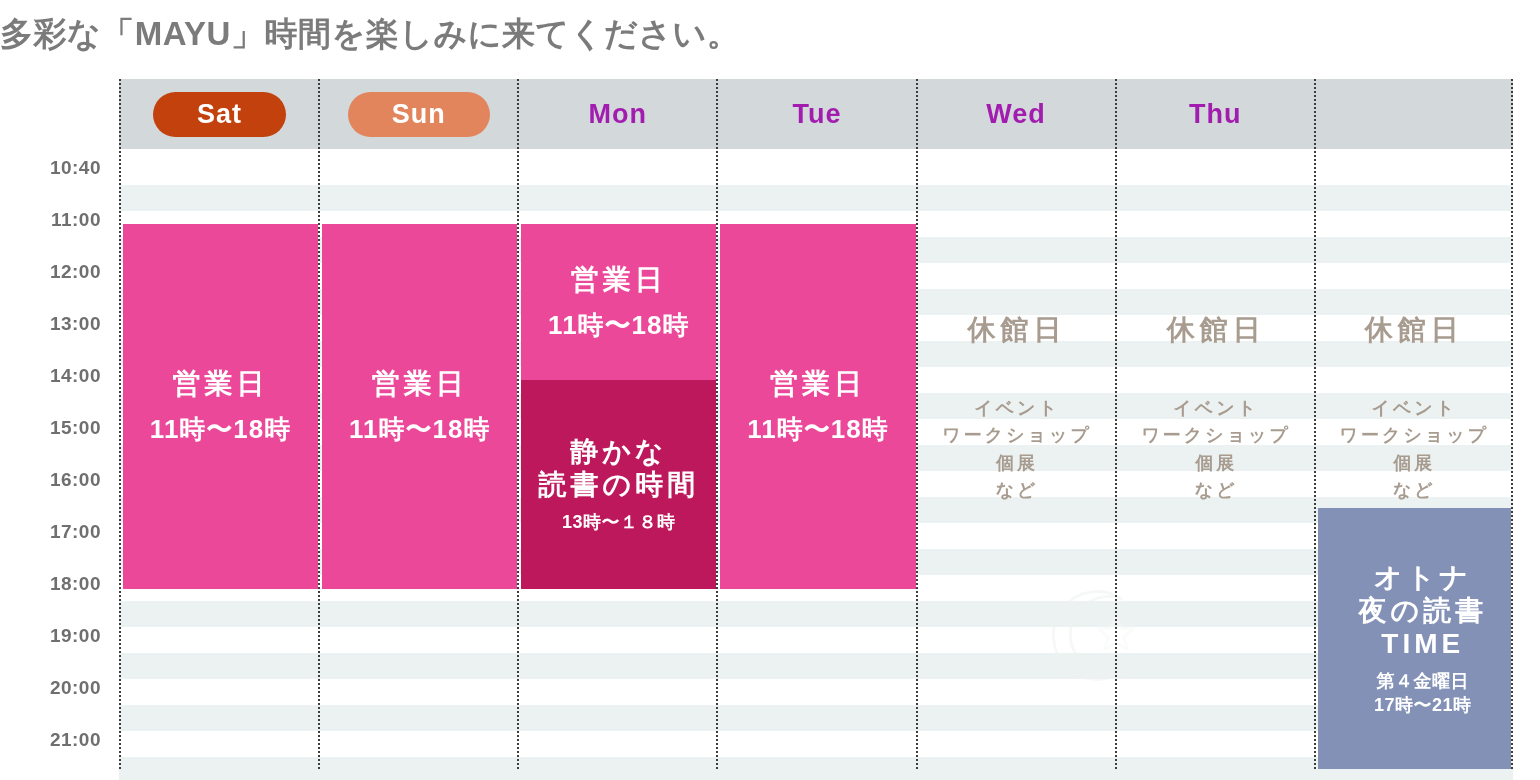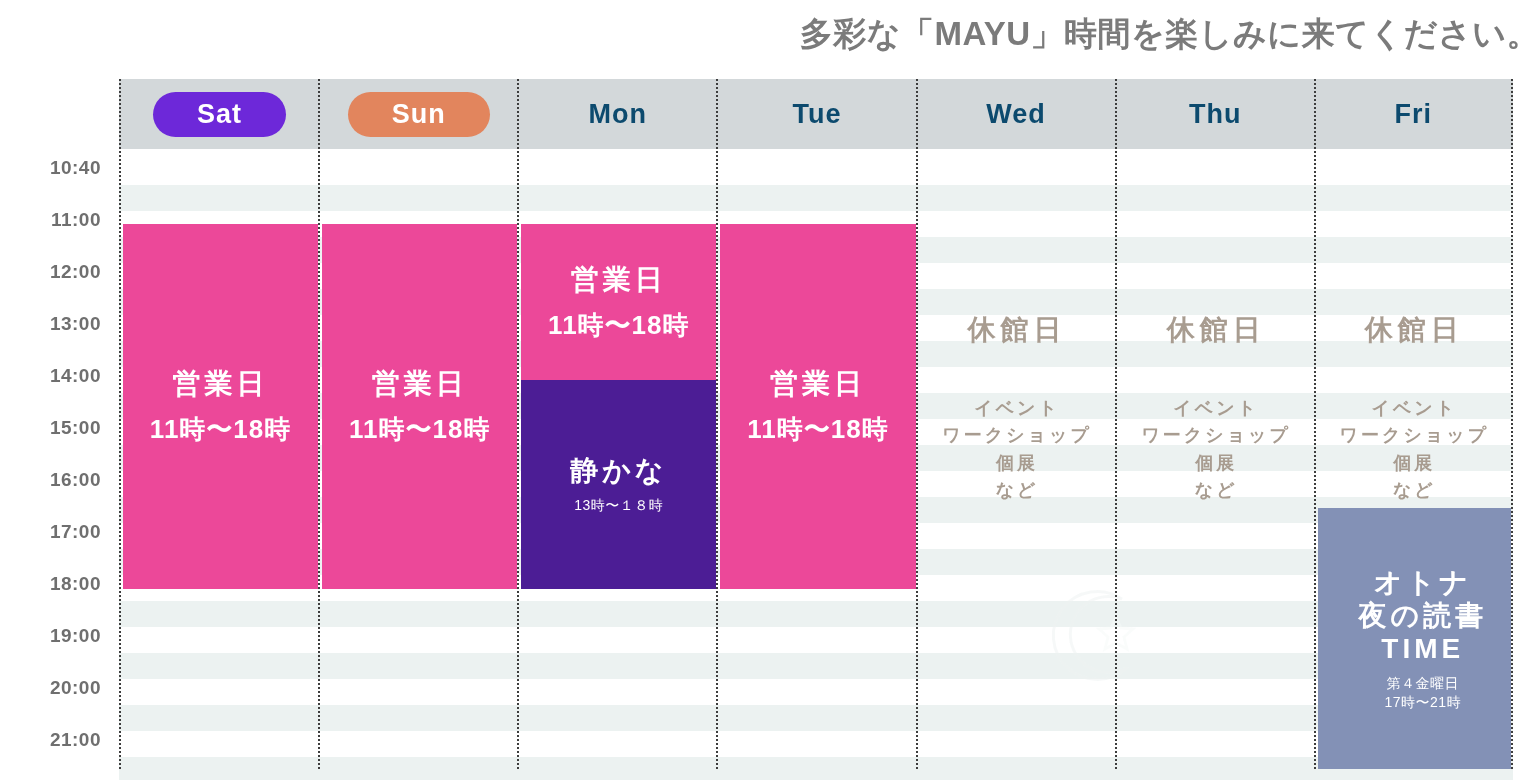--- a/index.html
+++ b/index.html
@@ -15,21 +15,21 @@
     font-family: "Liberation Sans", "DejaVu Sans", sans-serif;
     -webkit-font-smoothing: antialiased;
   }
 
   
   .page-title {
     position: absolute;
     left: 0;
     top: 12px;
     width: 1540px;
-    text-align: right;
+    text-align: left;
     font-size: 33px;
     font-weight: bold;
     color: #7b7b7b;
     letter-spacing: 0.5px;
     white-space: nowrap;
   }
 
   
   .schedule {
     position: absolute;
@@ -94,65 +94,65 @@
     top: 0;
     width: 100%;
     height: 70px;
     display: flex;
     align-items: center;
     justify-content: center;
   }
   .day-label {
     font-size: 27px;
     font-weight: bold;
-    color: #0c4a6e;
+    color: #a21caf;
     letter-spacing: 1px;
   }
   .day-label.pill {
     color: #ffffff;
     padding: 9px 44px;
     border-radius: 26px;
     line-height: 1;
   }
-  .day-label.pill-sat { background: #6d28d9; }
+  .day-label.pill-sat { background: #c2410c; }
   .day-label.pill-sun { background: #e2855d; }
 
   
   .block {
     position: absolute;
     left: 2px;
     right: 0px;
     box-sizing: border-box;
     display: flex;
     flex-direction: column;
     align-items: center;
     justify-content: center;
     text-align: center;
     color: #ffffff;
   }
   .block.orange { background: #ec4899; }
-  .block.teal   { background: #4c1d95; }
+  .block.teal   { background: #be185d; }
   .block.purple { background: #8391b6; padding-left: 17px; }
 
   .b-main {
     font-size: 28px;
     font-weight: bold;
     letter-spacing: 4px;
     line-height: 1.18;
   }
   .b-sub {
     font-size: 26px;
     font-weight: bold;
     letter-spacing: 1px;
     line-height: 1.2;
     margin-top: 14px;
   }
   .b-small {
-    font-size: 14px;
-    font-weight: normal;
+    font-size: 18px;
+    font-weight: bold;
     letter-spacing: 0.5px;
     line-height: 1.25;
     margin-top: 10px;
   }
 
   
   .closed {
     position: absolute;
     left: 2px;
     right: 0;
@@ -270,20 +270,21 @@
     <div class="col">
       <div class="col-head">
         <span class="day-label">Mon</span>
       </div>
       <div class="block orange" style="top:145px; height:156px;">
         <div class="b-main">営業日</div>
         <div class="b-sub">11時〜18時</div>
       </div>
       <div class="block teal" style="top:301px; height:209px;">
         <div class="b-main">静かな</div>
+        <div class="b-main">読書の時間</div>
         <div class="b-small">13時〜１８時</div>
       </div>
     </div>
 
     <div class="col">
       <div class="col-head">
         <span class="day-label">Tue</span>
       </div>
       <div class="block orange" style="top:145px; height:365px;">
         <div class="b-main">営業日</div>
@@ -315,23 +316,20 @@
       </div>
       <div class="closed" style="top:316px;">
         <div class="closed-list">イベント</div>
         <div class="closed-list">ワークショップ</div>
         <div class="closed-list">個展</div>
         <div class="closed-list">など</div>
       </div>
     </div>
 
     <div class="col">
-      <div class="col-head">
-        <span class="day-label">Fri</span>
-      </div>
       <div class="closed" style="top:237px;">
         <div class="closed-title">休館日</div>
       </div>
       <div class="closed" style="top:316px;">
         <div class="closed-list">イベント</div>
         <div class="closed-list">ワークショップ</div>
         <div class="closed-list">個展</div>
         <div class="closed-list">など</div>
       </div>
       <div class="block purple" style="top:429px; height:261px;">

